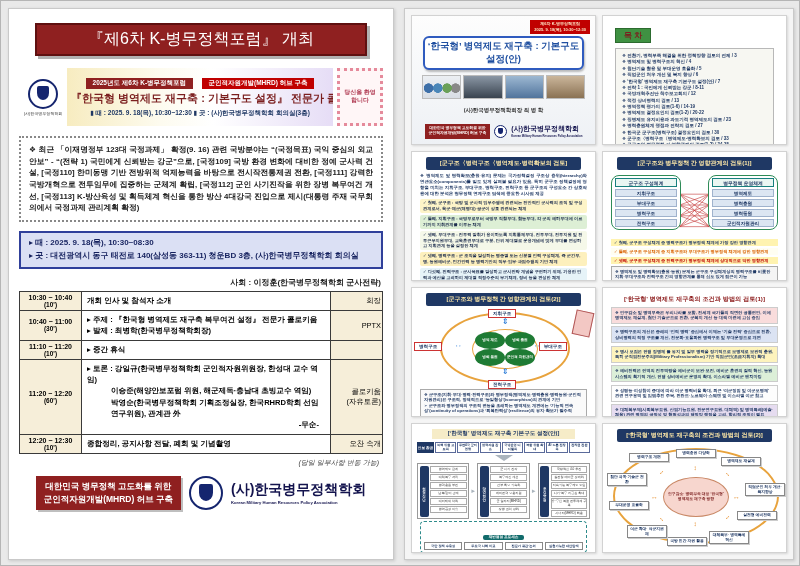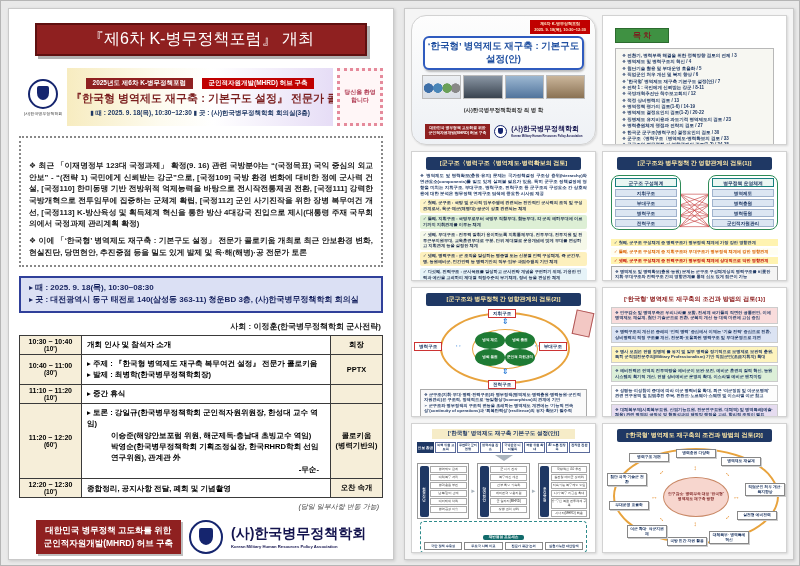--- a/index.html
+++ b/index.html
@@ -18,65 +18,65 @@
   .emblem:after { content: ""; position: absolute; left: 26%; right: 26%; top: 20%; bottom: 24%; background: #15256e; border-radius: 15% 15% 50% 50%; }
   .lp-logo-cap { font-size: 4px; color: #333; margin-top: 2px; white-space: nowrap; }
   .lp-banner-mid { flex: 1; background: linear-gradient(90deg,#f7ecc0 0%,#fdfbef 35%,#ffffff 55%,#e6ddf6 100%); padding: 3px 4px 2px; text-align: center; overflow: hidden; }
   .badge { display: inline-block; color: #fff; font-size: 6.5px; font-weight: bold; padding: 1px 7px; margin: 0 2px; }
   .badge.maroon { background: #8f2020; }
   .badge.red { background: #c00000; }
   .lp-banner-title { color: #7b1f1f; font-weight: bold; font-size: 11px; margin-top: 2px; white-space: nowrap; }
   .lp-banner-meta { color: #1f3864; font-weight: bold; font-size: 6.5px; margin-top: 3px; white-space: nowrap; }
   .lp-flower { width: 46px; margin-left: 4px; border: 3px dotted #e58a9b; background: #fff6f7; display: flex; align-items: center; justify-content: center; text-align: center; color: #b03a52; font-size: 6px; font-weight: bold; line-height: 1.3; padding: 2px; }
   .lp-intro { margin: 10px 10px 0; border: 2px dotted #888; padding: 6px 8px; }
-  .lp-intro p { font-size: 7.8px; font-weight: bold; color: #222; line-height: 1.5; text-align: justify; margin-top: 16px; }
+  .lp-intro p { font-size: 7.8px; font-weight: bold; color: #222; line-height: 1.5; text-align: justify; }
   .lp-intro p + p { margin-top: 5px; }
   .lp-venue { margin: 9px 10px 0; background: #dbe0f4; border: 2px solid #30409a; padding: 4px 8px; }
   .lp-venue div { font-size: 8px; font-weight: bold; color: #15215e; line-height: 1.6; }
   .lp-moderator { margin: 8px 12px 3px 0; text-align: right; font-size: 8px; font-weight: bold; color: #222; }
   .lp-table { width: calc(100% - 20px); margin: 0 10px; border-collapse: collapse; }
   .lp-table th, .lp-table td { border: 1px solid #3a3a3a; }
   .lp-table th { background: #efe8d2; font-size: 8.5px; padding: 3px 0; }
   .lp-table td.t { background: #f6eed9; width: 62px; text-align: center; font-size: 7px; font-weight: bold; padding: 2px 1px; }
   .lp-table td.t .dur { font-size: 6.5px; }
   .lp-table td.c { background: #fff; font-size: 7.6px; font-weight: bold; padding: 3px 5px; line-height: 1.5; }
   .lp-table td.c .ind { padding-left: 24px; }
   .lp-table td.c .right { text-align: right; padding-right: 6px; }
-  .lp-table td.n { background: #f6eed9; width: 52px; text-align: center; font-size: 7.4px; font-weight: bold; padding: 2px 1px; }
+  .lp-table td.n { background: #f6eed9; width: 52px; text-align: right; font-size: 7.4px; font-weight: normal; padding: 2px 1px; }
   .lp-footnote { margin: 4px 14px 0; text-align: right; font-style: italic; font-size: 7px; color: #444; }
   .lp-footer { margin-top: 8px; display: flex; align-items: center; justify-content: center; gap: 8px; }
   .lp-slogan { background: #8f2020; color: #fff; font-size: 8.5px; font-weight: bold; text-align: center; padding: 4px 8px; line-height: 1.5; box-shadow: 2px 2px 0 rgba(0,0,0,.25); }
   .emblem.big { width: 34px; height: 34px; }
   .lp-org-kr { font-size: 14px; font-weight: bold; color: #14144e; }
   .lp-org-en { font-size: 4.2px; font-weight: bold; color: #14144e; margin-top: 1px; }
 
   
   .slides { display: grid; grid-template-columns: 1fr 1fr; grid-template-rows: repeat(4, 1fr); gap: 6px; padding: 6px; height: 100%; }
   .slide { background: #fff; border: 1px solid #d2d2d2; box-shadow: 1px 1px 2px rgba(0,0,0,.12); position: relative; overflow: hidden; }
   .ntitle { margin: 5px 14px 3px; background: #1f3864; color: #ffe9a8; font-size: 6px; font-weight: bold; text-align: center; padding: 2px 1px; border-radius: 2px; }
 
   
-  .s1 { background: linear-gradient(180deg,#fdfdfd,#eef1f5); border-radius: 15px; }
+  .s1 { background: linear-gradient(180deg,#fdfdfd,#eef1f5); }
   .s1-badge { position: absolute; top: 4px; right: 5px; background: #c00000; color: #ffe9c8; font-size: 4px; font-weight: bold; text-align: center; padding: 1px 4px; line-height: 1.5; }
   .s1-title { margin: 20px auto 0; width: 88%; background: #fff; border: 2px solid #2f5bbf; border-radius: 6px; box-shadow: 1px 2px 2px rgba(0,0,0,.25); color: #1f4fa0; font-size: 9.5px; font-weight: bold; text-align: center; padding: 2px 0; }
   .s1-photos { display: flex; gap: 2px; margin: 5px 10px 0; height: 24px; }
   .s1-photos > div { flex: 1; border: 1px solid #bbb; }
   .ph-globes { background: radial-gradient(circle 5px at 15% 55%, #3d6fa8 90%, transparent), radial-gradient(circle 5px at 40% 55%, #4a86b8 90%, transparent), radial-gradient(circle 5px at 65% 55%, #6aa058 90%, transparent), radial-gradient(circle 5px at 88% 55%, #888 90%, transparent), linear-gradient(#eceff3,#d8dde4); }
   .ph-crowd { background: linear-gradient(#8b97a5,#39434f); }
   .ph-ops { background: linear-gradient(#9db8d2,#51749c); }
   .ph-troops { background: linear-gradient(#cbb69b,#8a7254); }
   .s1-presenter { margin-top: 8px; text-align: center; font-size: 5.5px; font-weight: bold; color: #333; }
   .s1-footer { position: absolute; bottom: 5px; left: 0; right: 0; display: flex; align-items: center; justify-content: center; gap: 4px; }
   .s1-slogan { background: #8f2020; color: #fff; font-size: 3.8px; font-weight: bold; text-align: center; padding: 2px 4px; line-height: 1.5; }
   .emblem.tiny { width: 13px; height: 13px; border-width: 1px; }
   .s1-org-kr { font-size: 7px; font-weight: bold; color: #14144e; }
   .s1-org-en { font-size: 2.8px; font-weight: bold; color: #14144e; }
 
   
-  .s2-badge { display: inline-block; margin: 12px 0 5px 12px; background: #3f9142; border: 1px solid #2c6b2f; color: #7b1f1f; font-size: 8px; font-weight: bold; padding: 1px 17px; }
+  .s2-badge { display: inline-block; margin: 12px 0 5px 12px; background: #3f9142; border: 1px solid #2c6b2f; color: #7b1f1f; font-size: 8px; font-weight: bold; padding: 1px 8px; }
   .s2-list { margin: 0 12px; background: #f7f7f2; border: 1px solid #b8b8b8; padding: 4px 6px; }
   .s2-list div { font-size: 4.5px; font-weight: bold; color: #1f3864; line-height: 1.42; }
 
   
   .s3-intro { margin: 1px 8px 2px; font-size: 4.4px; font-weight: bold; color: #1f3864; line-height: 1.35; text-align: justify; }
   .s3-row { margin: 2px 8px; padding: 1.5px 3px; font-size: 4.2px; font-weight: bold; color: #203050; line-height: 1.3; border-radius: 2px; }
   .s3-r0 { background: #fdf4c8; }
   .s3-r1 { background: #ddefd5; }
   .s3-r2 { background: #f5f8e9; }
   .s3-r3 { background: #fdf0bd; }
@@ -158,21 +158,20 @@
         <div class="lp-banner-title">『한국형 병역제도 재구축 : 기본구도 설정』 전문가 콜로키움</div>
         <div class="lp-banner-meta">▮ 때 : 2025. 9. 18(목), 10:30~12:30    ▮ 곳 : (사)한국병무정책학회 회의실(3층)</div>
       </div>
       <div class="lp-flower">
         <span>당신을 환영 합니다</span>
       </div>
     </div>
 
     <div class="lp-intro">
       <p>❖ 최근 「이재명정부 123대 국정과제」 확정(9. 16) 관련 국방분야는 “(국정목표) 국익 중심의 외교안보” - “(전략 1) 국민에게 신뢰받는 강군”으로, [국정109] 국방 환경 변화에 대비한 정예 군사력 건설, [국정110] 한미동맹 기반 전방위적 억제능력을 바탕으로 전시작전통제권 전환, [국정111] 강력한 국방개혁으로 전투임무에 집중하는 군체계 확립, [국정112] 군인 사기진작을 위한 장병 복무여건 개선, [국정113] K-방산육성 및 획득체계 혁신을 통한 방산 4대강국 진입으로 제시(대통령 주재 국무회의에서 국정과제 관리계획 확정)</p>
-      <p>❖ 이에 「‘한국형’ 병역제도 재구축 : 기본구도 설정」 전문가 콜로키움 개최로 최근 안보환경 변화, 현실진단, 당면현안, 추진중점 등을 밀도 있게 발제 및 육·해(해병)·공 전문가 토론</p>
     </div>
 
     <div class="lp-venue">
       <div>▸ 때 : 2025. 9. 18(목), 10:30~08:30</div>
       <div>▸ 곳 : 대전광역시 동구 태전로 140(삼성동 363-11) 청운BD 3층, (사)한국병무정책학회 회의실</div>
     </div>
 
     <div class="lp-moderator">사회 : 이정훈(한국병무정책학회 군사전략)</div>
 
     <table class="lp-table">
@@ -214,21 +213,21 @@
               <div class="dur">(60')</div>
             </td>
         <td class="c">
           <div>▸ 토론 : 강일규(한국병무정책학회 군인적자원위원장, 한성대 교수 역임)</div>
           <div class="ind">이승준(해양안보포럼 위원, 해군제독·충남대 초빙교수 역임)</div>
           <div class="ind">박영순(한국병무정책학회 기획조정실장, 한국RHRD학회 선임 연구위원), 관계관 外</div>
           <div class="right">-무순-</div>
         </td>
         <td class="n">
           <div>콜로키움</div>
-          <div>(병력기반의)</div>
+          <div>(자유토론)</div>
         </td>
       </tr>
       <tr>
         <td class="t">
               <div>12:20 ~ 12:30</div>
               <div class="dur">(10')</div>
             </td>
         <td class="c">
               <div>종합정리, 공지사항 전달, 폐회 및 기념촬영</div>
             </td>

